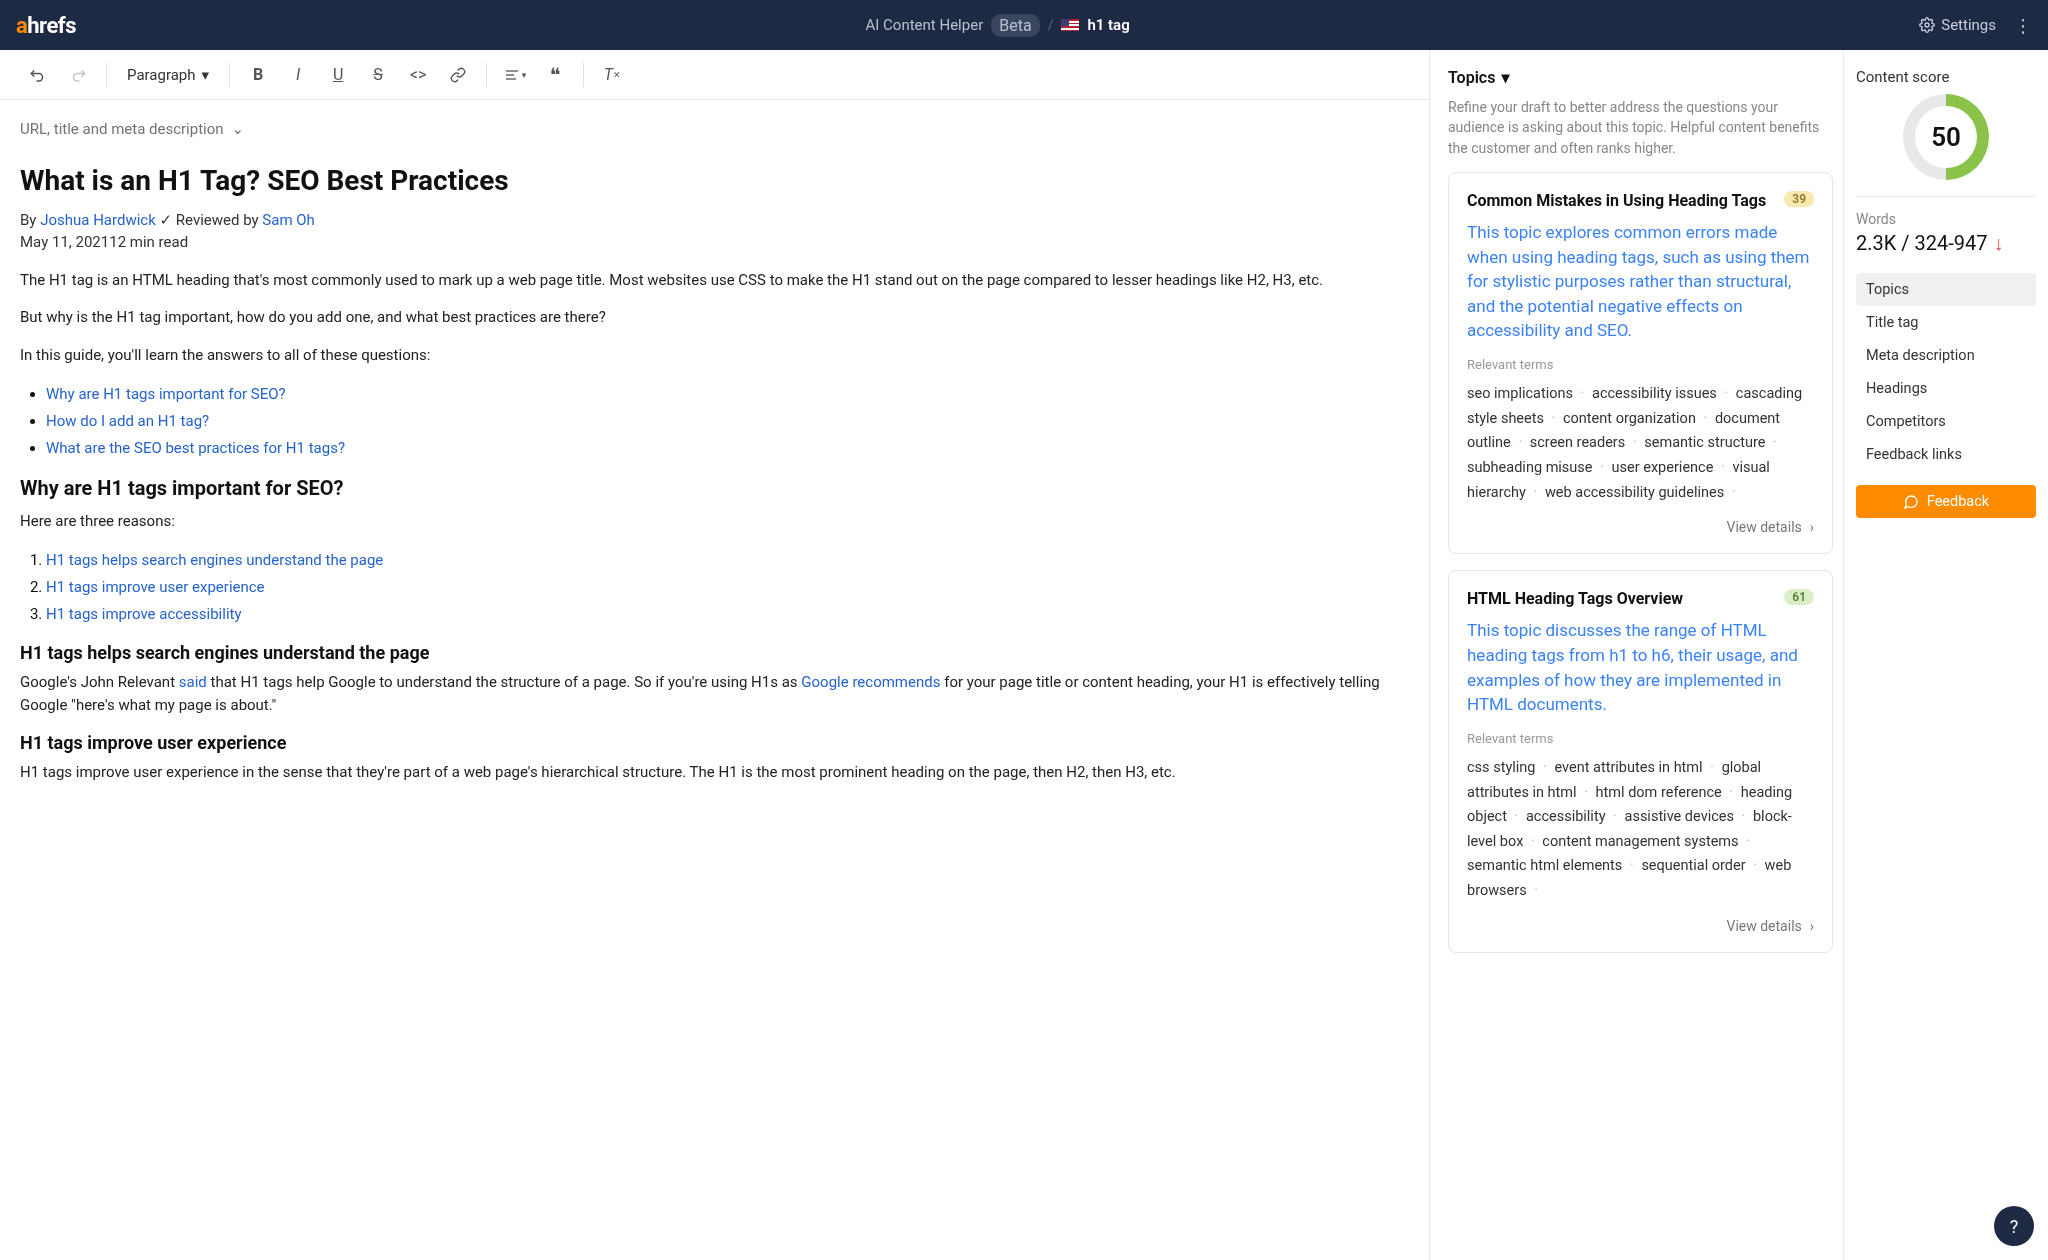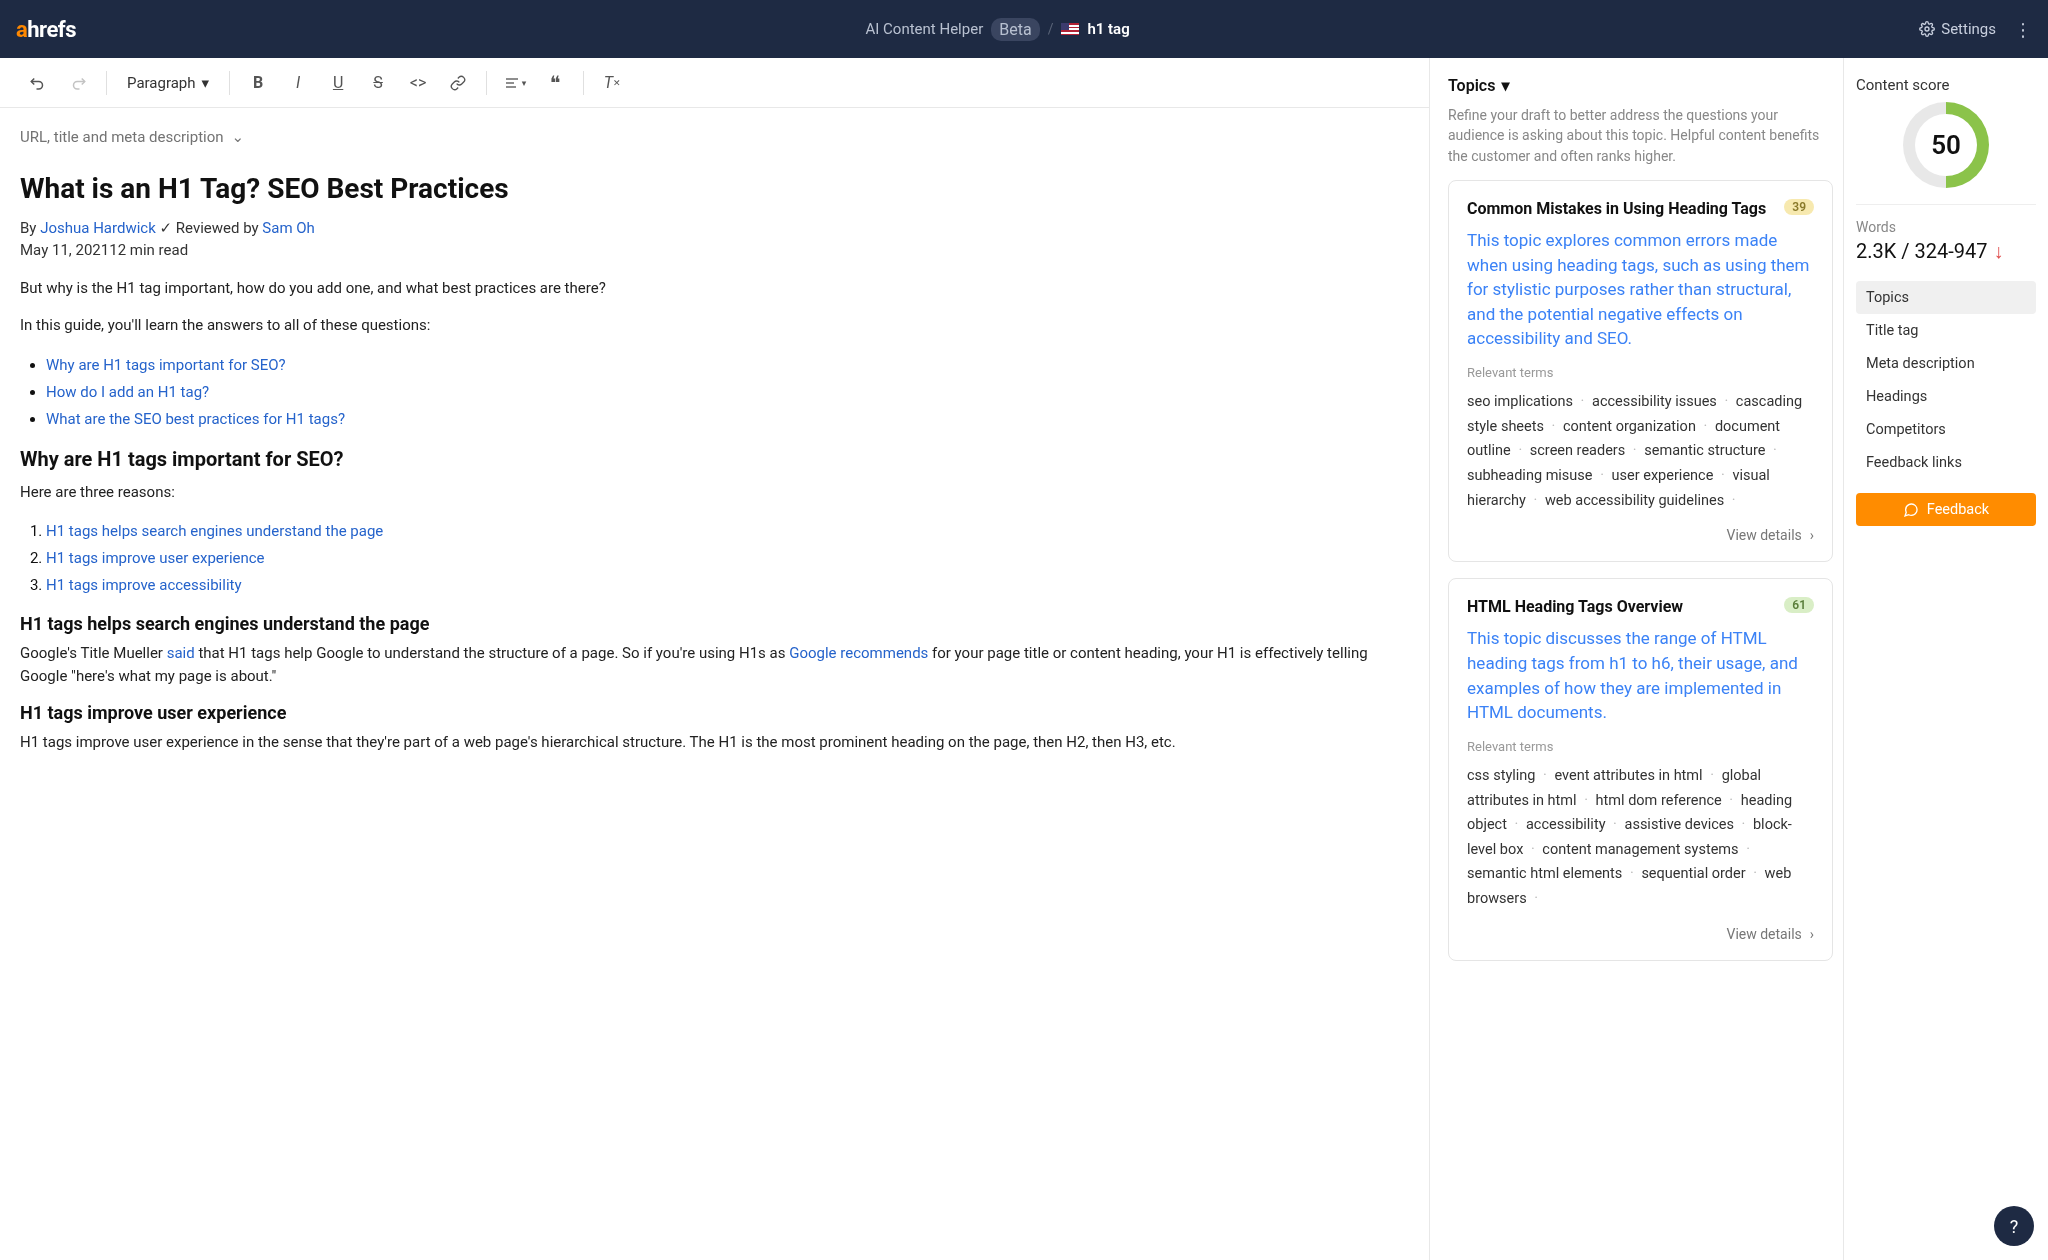--- a/index.html
+++ b/index.html
@@ -1,17 +1,17 @@
 <!DOCTYPE html>
 <html><head>
 <meta charset="utf-8">
 <style>
 * { box-sizing: border-box; margin: 0; padding: 0; }
 body { font-family: -apple-system, BlinkMacSystemFont, "Segoe UI", Roboto, sans-serif; font-size: 14px; color: #111; background: #fff; }
-.header { background: #1e2a43; height: 58px; display: flex; align-items: center; padding: 0 16px; color: #fff; }
+.header { background: #1e2a43; height: 50px; display: flex; align-items: center; padding: 0 16px; color: #fff; }
 .logo { font-size: 22px; font-weight: 700; letter-spacing: -0.5px; }
 .logo .a { color: #ff8800; }
 .logo .rest { color: #fff; }
 .header-center { flex: 1; display: flex; align-items: center; justify-content: center; gap: 8px; }
 .header-center .label { color: #b8c0d0; font-size: 15px; }
 .beta { background: #3a4560; color: #b8c0d0; padding: 2px 8px; border-radius: 10px; font-size: 16px; }
 .slash { color: #5a6478; }
 .flag { width: 18px; height: 12px; display: inline-block; background: linear-gradient(to bottom, #b22234 0%, #b22234 15%, #fff 15%, #fff 30%, #b22234 30%, #b22234 45%, #fff 45%, #fff 60%, #b22234 60%, #b22234 75%, #fff 75%, #fff 90%, #b22234 90%); position: relative; }
 .flag::before { content: ""; position: absolute; top: 0; left: 0; width: 40%; height: 55%; background: #3c3b6e; }
 .keyword { color: #fff; font-weight: 600; font-size: 15px; }
@@ -152,36 +152,37 @@
       <div class="meta-toggle">
         <span>URL, title and meta description</span>
         <span>⌄</span>
       </div>
       <div class="article">
         <h1>What is an H1 Tag? SEO Best Practices</h1>
         <div class="byline">
           <span>By </span><a href="#">Joshua Hardwick</a><span> ✓ Reviewed by </span><a href="#">Sam Oh</a>
         </div>
         <div class="dateline"><span>May 11, 2021</span><span>12 min read</span></div>
+        <p>The H1 tag is an HTML heading that's most commonly used to mark up a web page title. Most websites use CSS to make the H1 stand out on the page compared to lesser headings like H2, H3, etc.</p>
         <p>But why is the H1 tag important, how do you add one, and what best practices are there?</p>
         <p>In this guide, you'll learn the answers to all of these questions:</p>
         <ul>
           <li><a href="#">Why are H1 tags important for SEO?</a></li>
           <li><a href="#">How do I add an H1 tag?</a></li>
           <li><a href="#">What are the SEO best practices for H1 tags?</a></li>
         </ul>
         <h2>Why are H1 tags important for SEO?</h2>
         <p>Here are three reasons:</p>
         <ol>
           <li><a href="#">H1 tags helps search engines understand the page</a></li>
           <li><a href="#">H1 tags improve user experience</a></li>
           <li><a href="#">H1 tags improve accessibility</a></li>
         </ol>
         <h3>H1 tags helps search engines understand the page</h3>
-        <p><span>Google's Title Mueller </span><a href="#">said</a><span> that H1 tags help Google to understand the structure of a page. So if you're using H1s as </span><a href="#">Google recommends</a><span> for your page title or content heading, your H1 is effectively telling Google "here's what my page is about."</span></p>
+        <p><span>Google's John Relevant </span><a href="#">said</a><span> that H1 tags help Google to understand the structure of a page. So if you're using H1s as </span><a href="#">Google recommends</a><span> for your page title or content heading, your H1 is effectively telling Google "here's what my page is about."</span></p>
         <h3>H1 tags improve user experience</h3>
         <p>H1 tags improve user experience in the sense that they're part of a web page's hierarchical structure. The H1 is the most prominent heading on the page, then H2, then H3, etc.</p>
       </div>
     </div>
   </div>
 
   <div class="topics-col">
     <div class="topics-header">
       <span>Topics</span>
       <span>▾</span>

